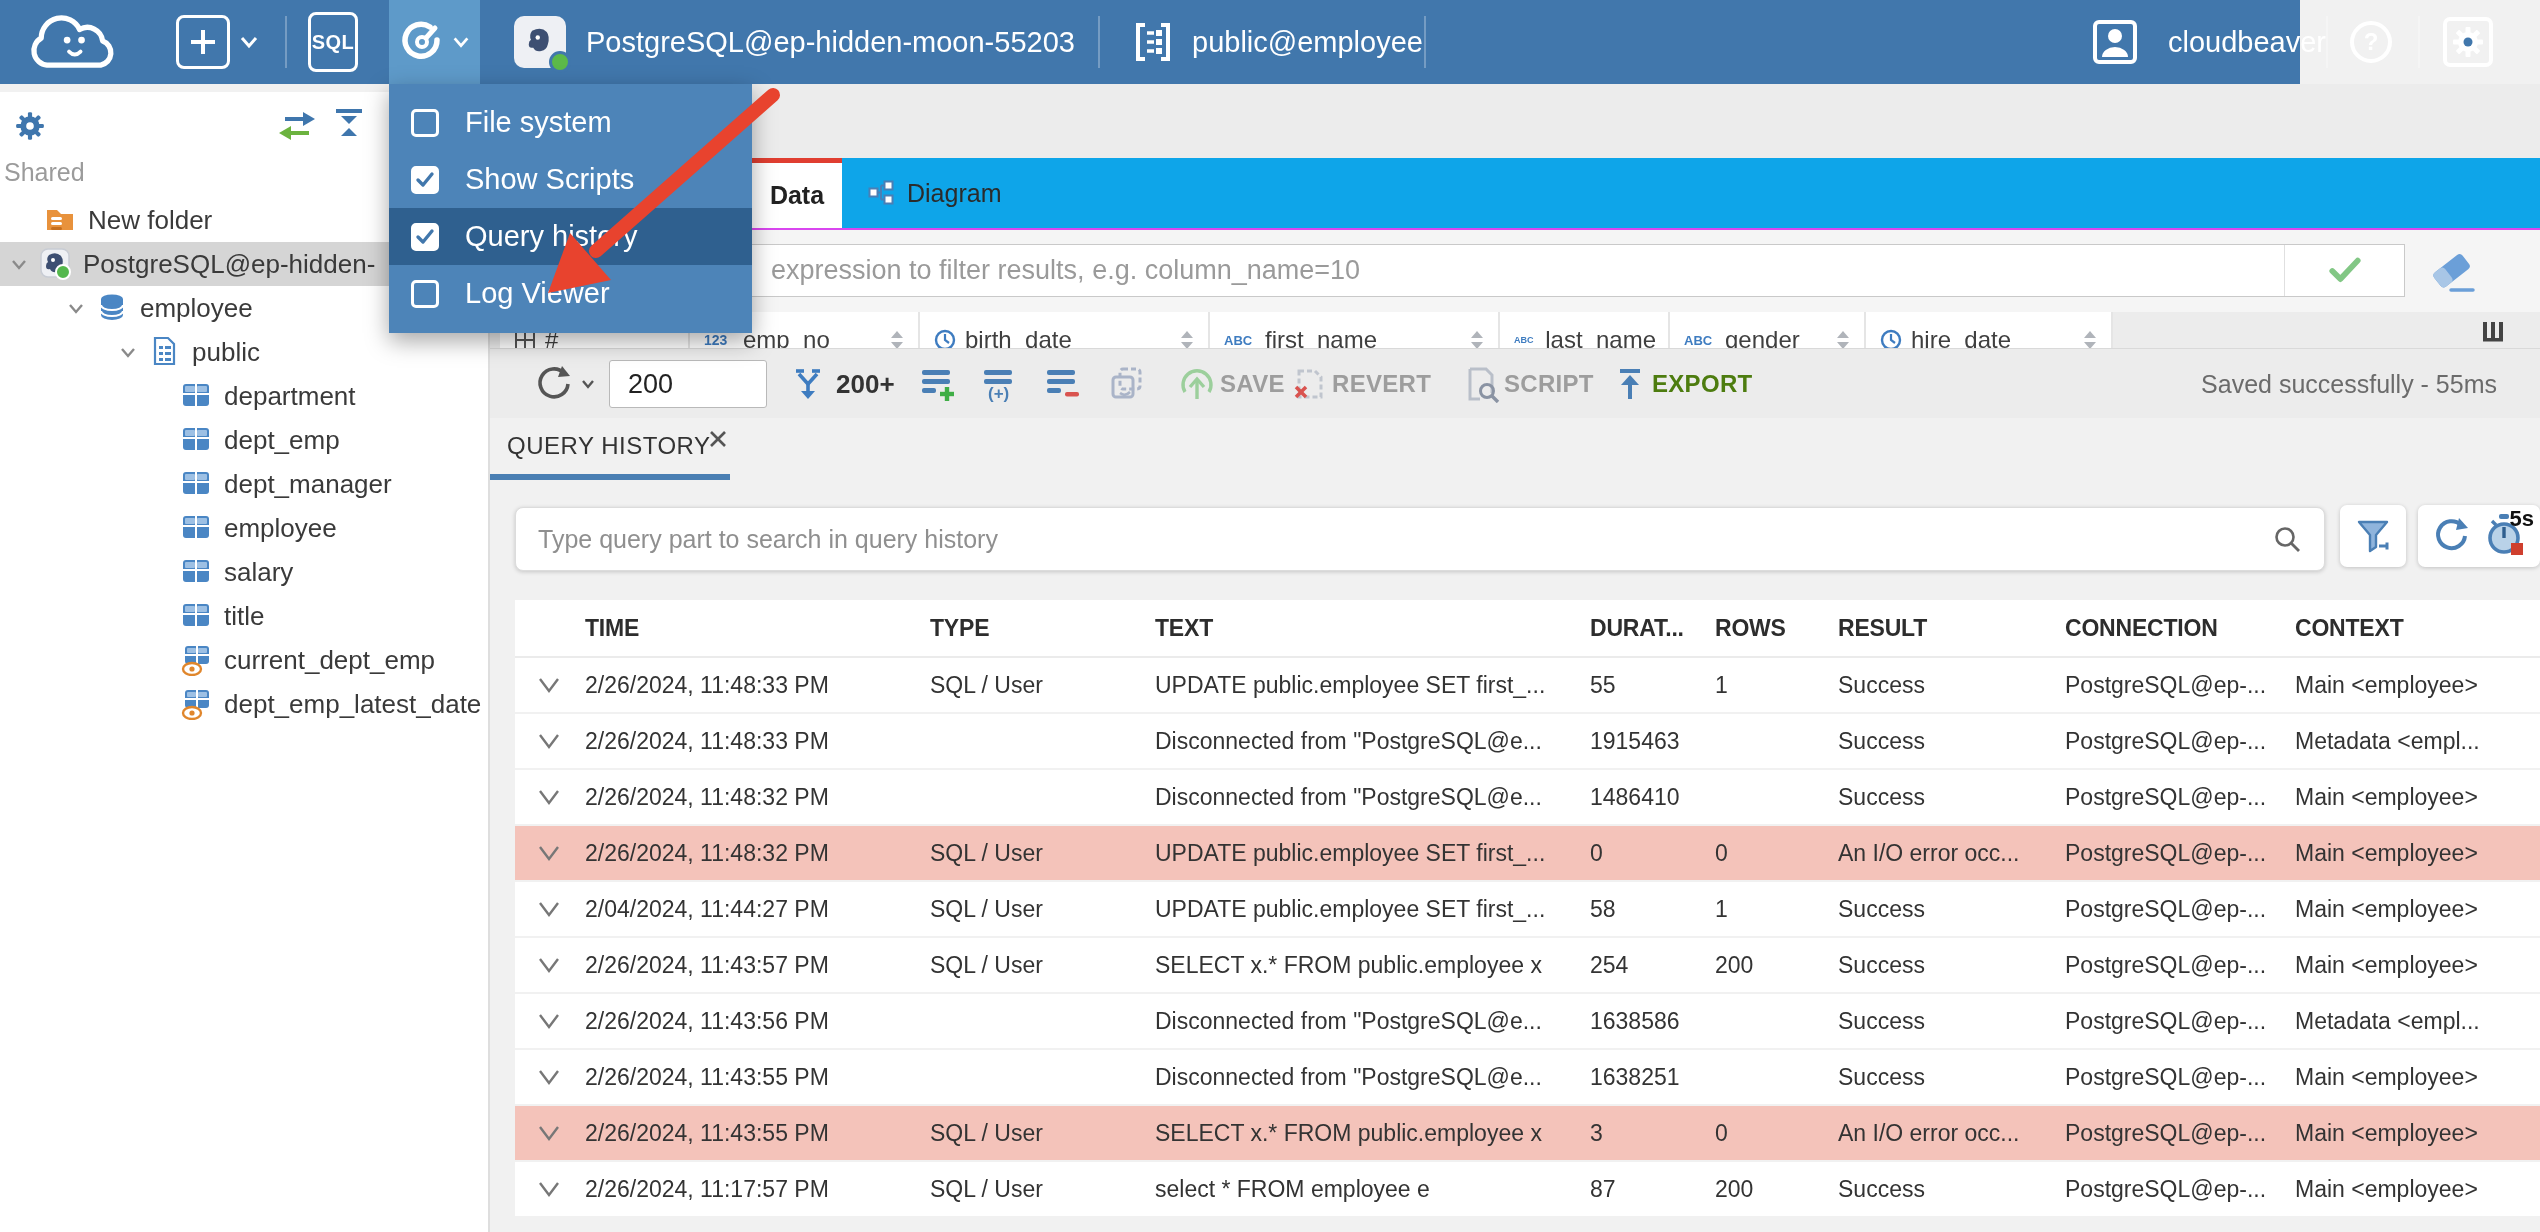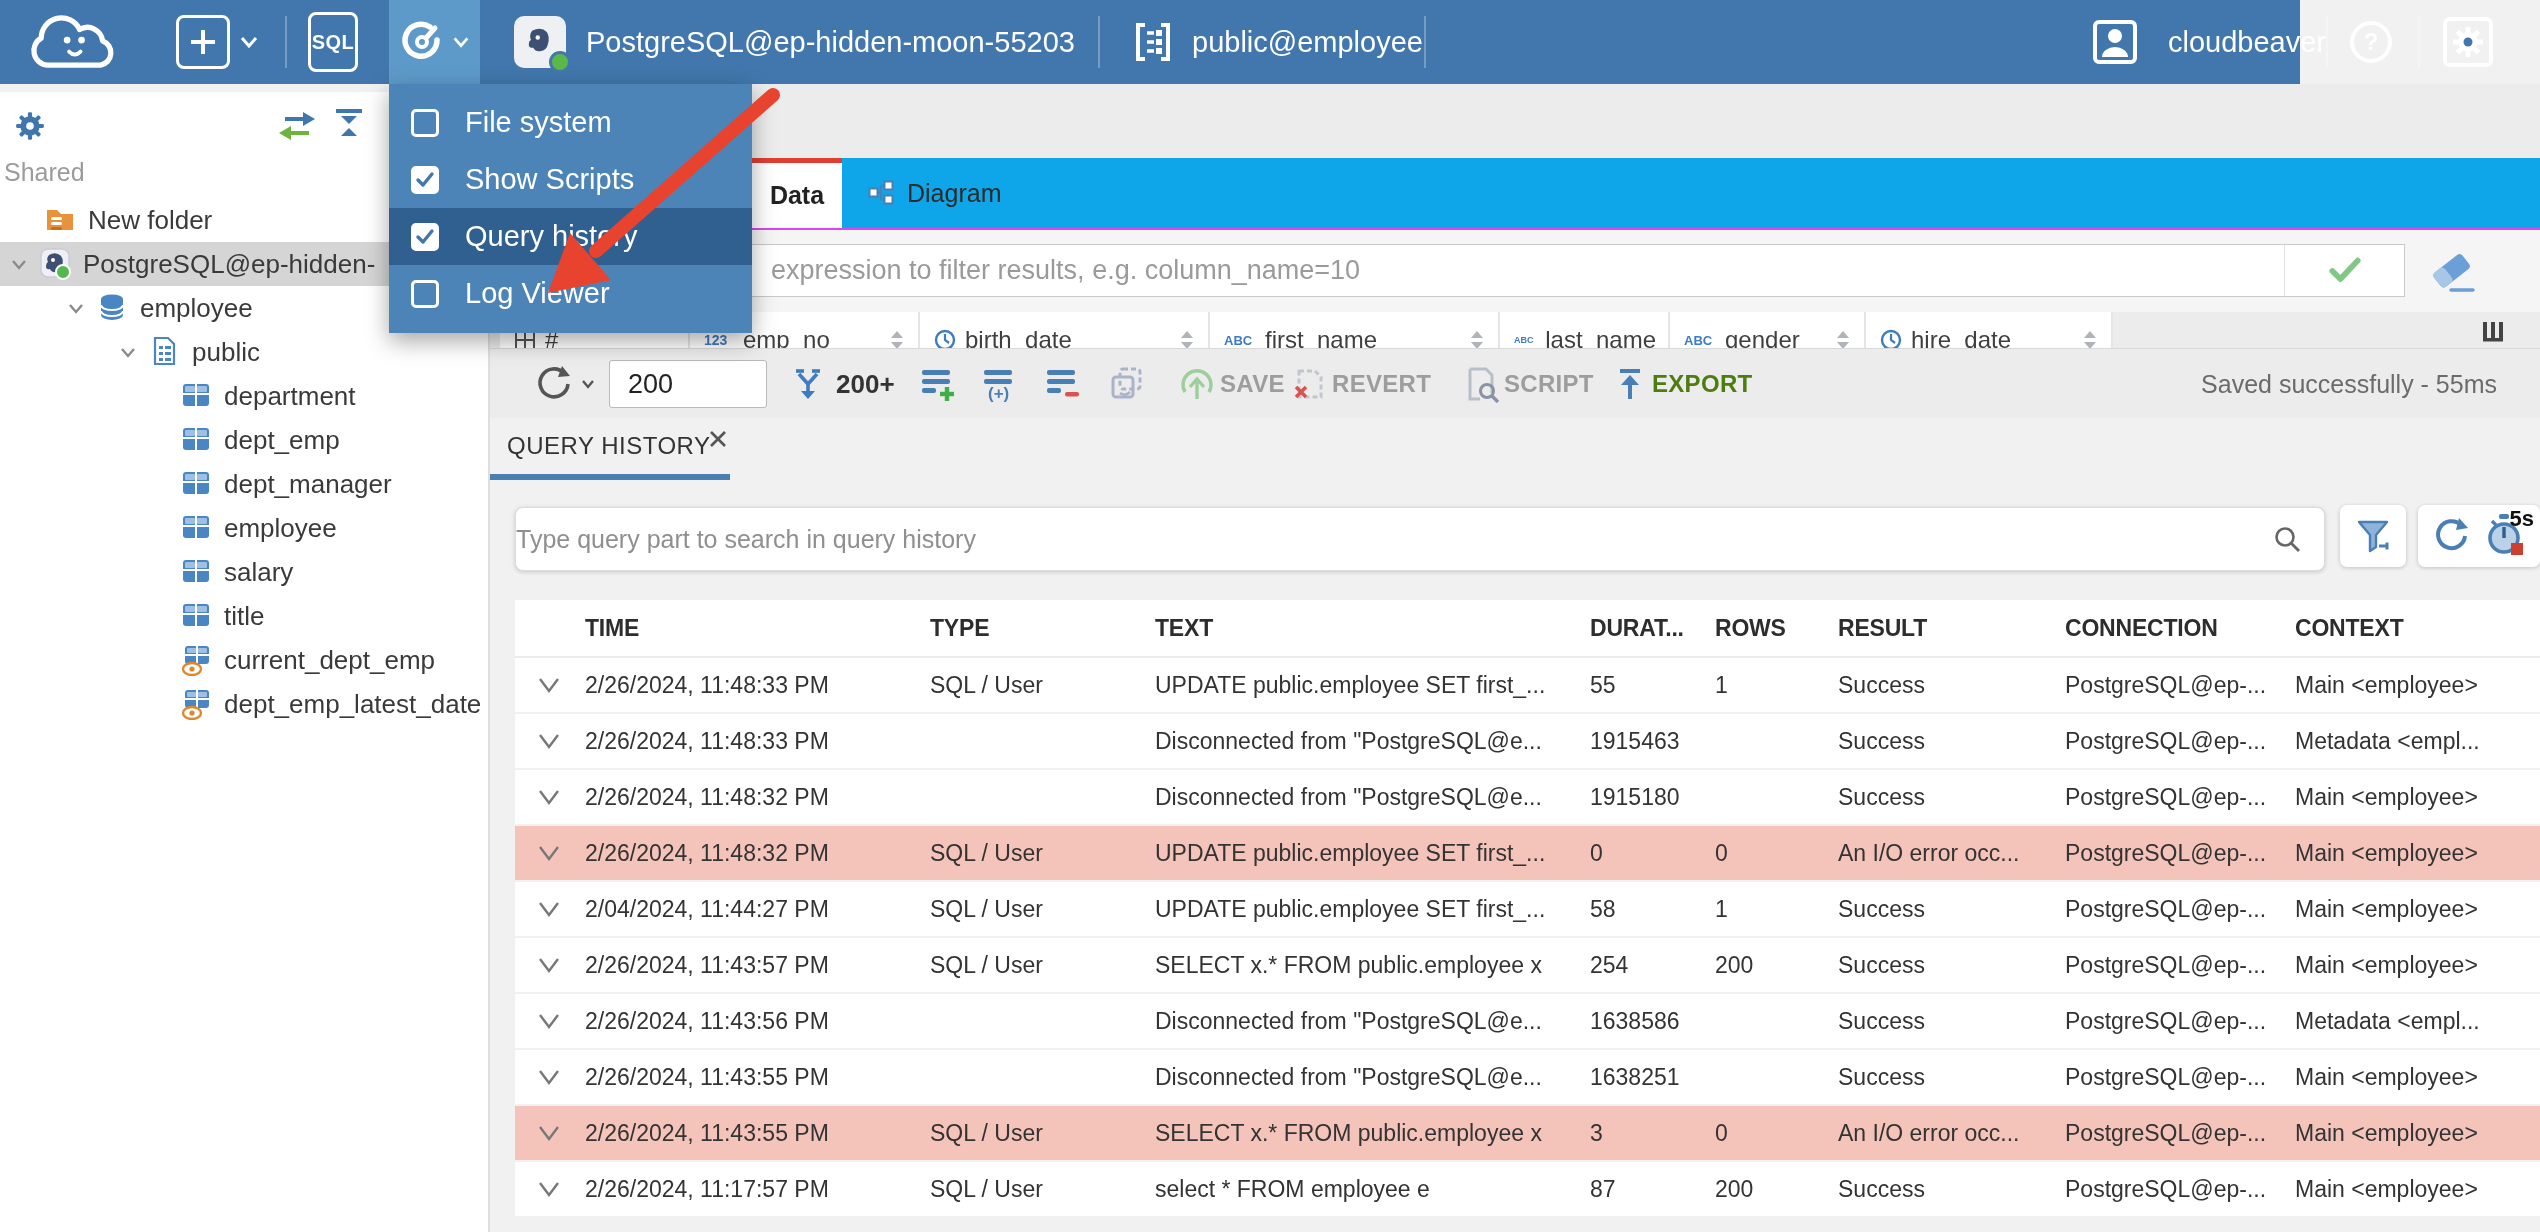--- a/index.html
+++ b/index.html
@@ -65,21 +65,21 @@
   .status-msg { position:absolute; right:43px; top:0; height:70px; display:flex; align-items:center; font-size:25px; color:#6b6b6b; }
 
   
   .qh { background:#f1f1f1; position:relative; }
   .qh-tabrow { position:relative; height:62px; }
   .qh-tab-label { position:absolute; left:17px; top:14px; font-size:24px; color:#333; letter-spacing:.5px; }
   .qh-tab-close { position:absolute; left:215px; top:8px; cursor:pointer; }
   .qh-underline { position:absolute; left:0; bottom:0; width:240px; height:6px; background:#4a7fb3; }
   .qh-searchrow { position:relative; height:86px; }
   .qh-search { position:absolute; left:25px; top:27px; width:1810px; height:64px; background:#fff; border:1px solid #dcdcdc; border-radius:8px; box-shadow:0 1px 4px rgba(0,0,0,.18); display:flex; align-items:center; }
-  .qh-search-ph { font-size:25px; color:#8f8f8f; flex:1; }
+  .qh-search-ph { padding-left:22px; font-size:25px; color:#8f8f8f; flex:1; }
   .qh-search .mag { margin-right:22px; }
   .qh-filter-btn { position:absolute; left:1850px; top:25px; width:66px; height:62px; background:#fff; border-radius:7px; box-shadow:0 1px 4px rgba(0,0,0,.2); display:flex; align-items:center; justify-content:center; cursor:pointer; }
   .qh-refresh-group { position:absolute; left:1928px; top:25px; width:122px; height:62px; background:#fff; border-radius:7px; box-shadow:0 1px 4px rgba(0,0,0,.2); display:flex; align-items:center; justify-content:space-evenly; }
   .stopwatch-wrap { position:relative; width:44px; height:48px; cursor:pointer; }
   .sw-interval { position:absolute; right:-6px; top:-6px; font-size:22px; font-weight:bold; color:#111; }
 
   .qh-table { margin:34px 0 0 25px; --cols:70px 345px 225px 435px 125px 123px 227px 230px 1fr; }
   .qh-thead { display:grid; grid-template-columns:var(--cols); height:58px; background:#fff; border-bottom:2px solid #ebebeb; align-items:center; font-size:23px; font-weight:bold; color:#2d2d2d; letter-spacing:-0.2px; }
   .qh-row { display:grid; grid-template-columns:var(--cols); height:56px; background:#fff; border-bottom:2px solid #f1f1f1; align-items:center; font-size:23px; color:#333; cursor:pointer; }
   .qh-row.error { background:#f4c3ba; border-bottom-color:#f1f1f1; }
@@ -737,21 +737,21 @@
           </div>
           <div class="qh-row">
             <div class="qh-exp">
               <svg width="28" height="22" viewBox="0 0 28 22">
                 <polyline points="5,5 14,17 23,5" fill="none" stroke="#777" stroke-width="2.4"></polyline>
               </svg>
             </div>
             <div class="qh-cell">2/26/2024, 11:48:32 PM</div>
             <div class="qh-cell"></div>
             <div class="qh-cell">Disconnected from "PostgreSQL@e...</div>
-            <div class="qh-cell">1915180</div>
+            <div class="qh-cell">1486410</div>
             <div class="qh-cell"></div>
             <div class="qh-cell">Success</div>
             <div class="qh-cell">PostgreSQL@ep-...</div>
             <div class="qh-cell">Main &lt;employee&gt;</div>
           </div>
           <div class="qh-row error">
             <div class="qh-exp">
               <svg width="28" height="22" viewBox="0 0 28 22">
                 <polyline points="5,5 14,17 23,5" fill="none" stroke="#777" stroke-width="2.4"></polyline>
               </svg>

